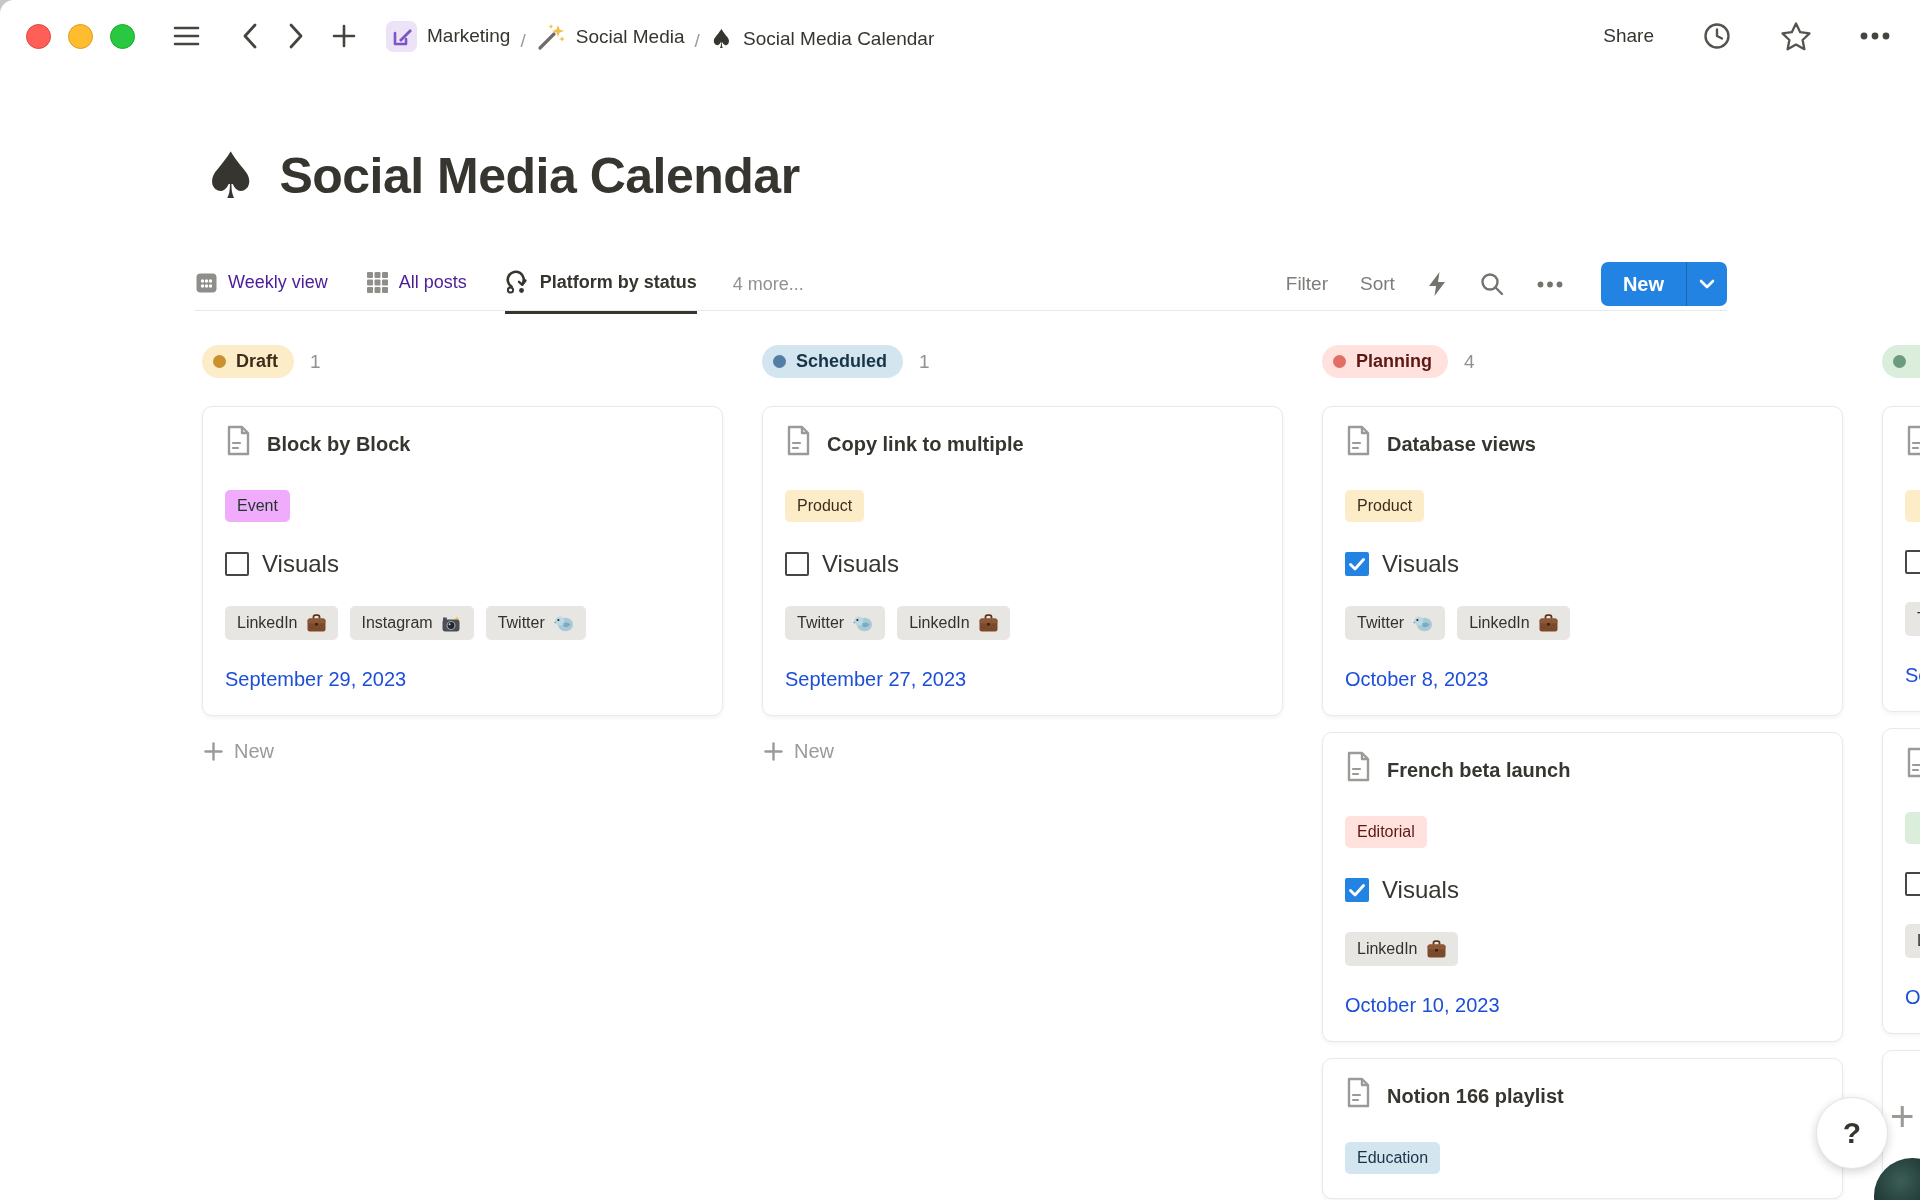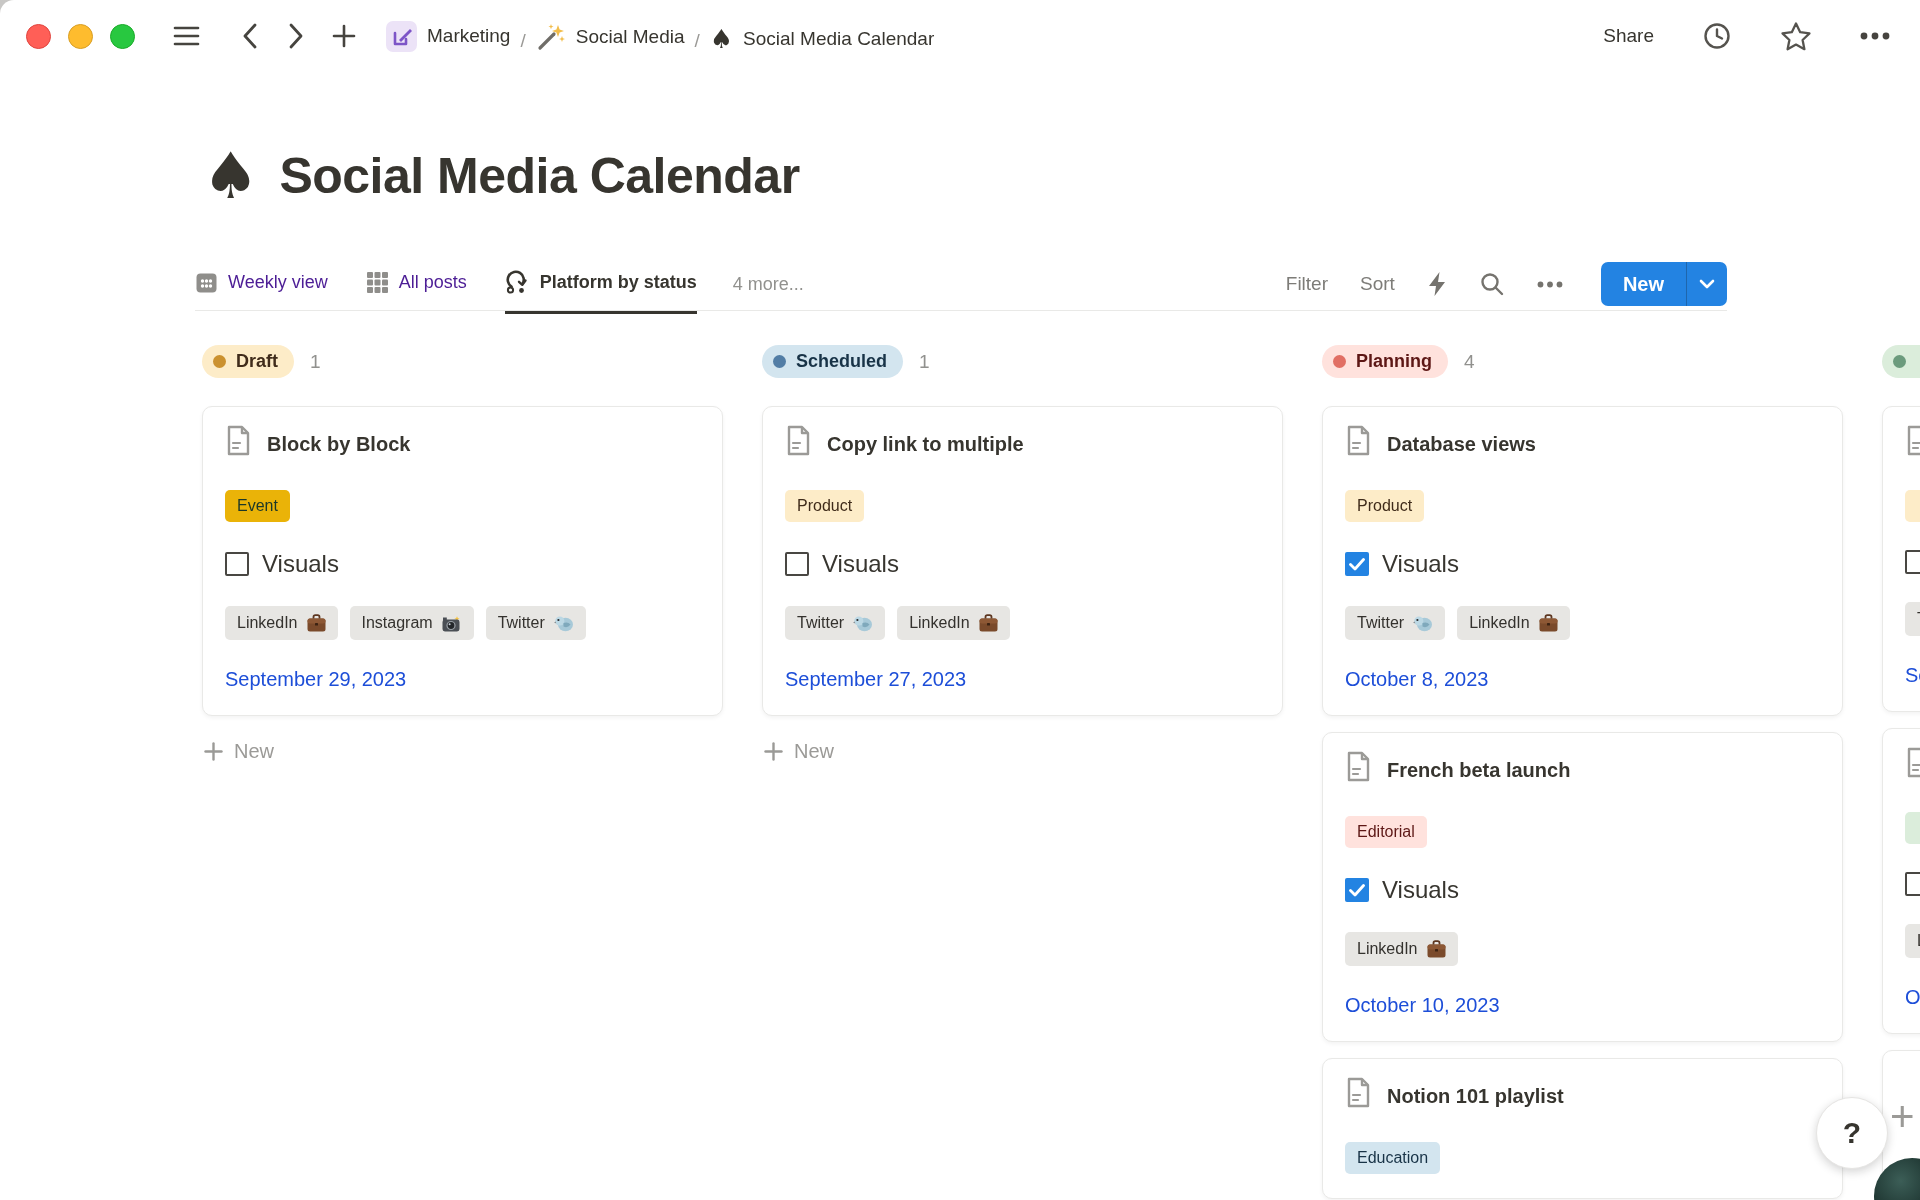--- a/index.html
+++ b/index.html
@@ -277,21 +277,21 @@
               <svg width="27" height="31" viewBox="0 0 27 31">
                 <path d="M4 2 H17 L23 8 V29 H4 Z" fill="none" stroke="#9b9a97" stroke-width="2.4" stroke-linejoin="round"></path>
                 <path d="M17 2 V8 H23" fill="none" stroke="#9b9a97" stroke-width="2.4" stroke-linejoin="round"></path>
                 <line x1="8" y1="18" x2="15" y2="18" stroke="#9b9a97" stroke-width="2.2" stroke-linecap="round"></line>
                 <line x1="8" y1="23" x2="13" y2="23" stroke="#9b9a97" stroke-width="2.2" stroke-linecap="round"></line>
               </svg>
             </span>
             <span class="card-title">Block by Block</span>
           </div>
           <div class="card-row">
-            <span class="tag" style="background: #eab308; color: rgb(28, 56, 41);">Event</span>
+            <span class="tag" style="background: #f0abfc; color: rgb(28, 56, 41);">Event</span>
           </div>
           <div class="card-row check-row">
             <span class="checkbox unchecked"></span>
             <span class="check-label">Visuals</span>
           </div>
           <div class="card-row">
             <span class="platform">
               <span>LinkedIn</span>
               <span style="display: inline-flex; align-items: center;">
                 <svg width="19" height="18" viewBox="0 0 19 18">
@@ -518,21 +518,21 @@
         <div class="card">
           <div class="card-title-row">
             <span style="display: inline-flex; align-items: center;">
               <svg width="27" height="31" viewBox="0 0 27 31">
                 <path d="M4 2 H17 L23 8 V29 H4 Z" fill="none" stroke="#9b9a97" stroke-width="2.4" stroke-linejoin="round"></path>
                 <path d="M17 2 V8 H23" fill="none" stroke="#9b9a97" stroke-width="2.4" stroke-linejoin="round"></path>
                 <line x1="8" y1="18" x2="15" y2="18" stroke="#9b9a97" stroke-width="2.2" stroke-linecap="round"></line>
                 <line x1="8" y1="23" x2="13" y2="23" stroke="#9b9a97" stroke-width="2.2" stroke-linecap="round"></line>
               </svg>
             </span>
-            <span class="card-title">Notion 101 playlist</span>
+            <span class="card-title">Notion 166 playlist</span>
           </div>
           <div class="card-row">
             <span class="tag" style="background: rgb(211, 229, 239); color: rgb(24, 51, 71);">Education</span>
           </div>
         </div>
       </div>
     </div>
     <div class="column">
       <div class="col-header">
         <div class="status-pill" style="background: rgb(219, 237, 219); color: rgb(28, 56, 41); min-width: 120px;">

